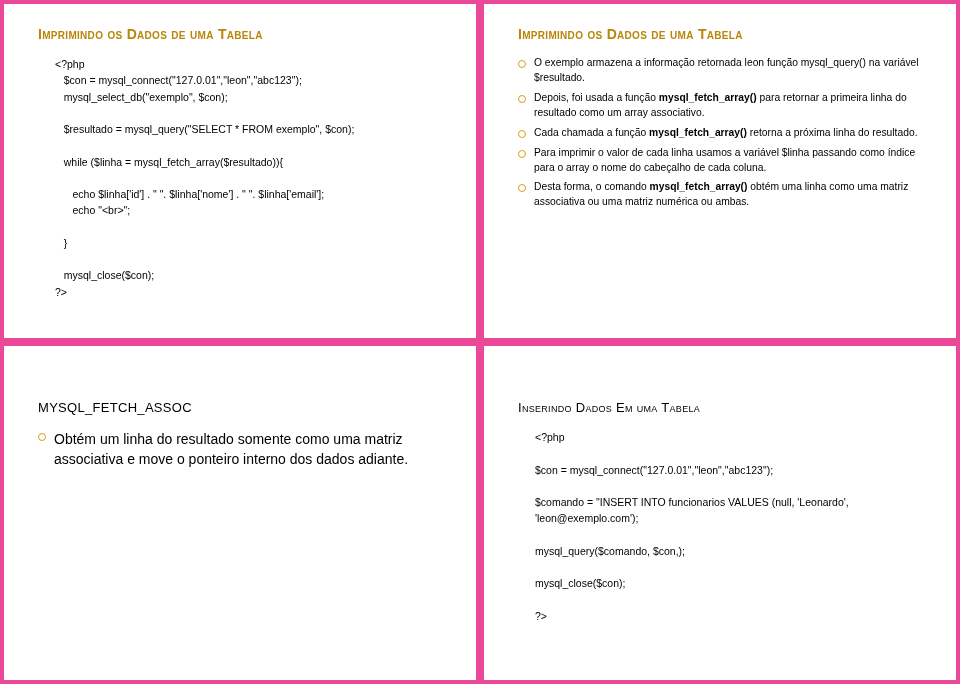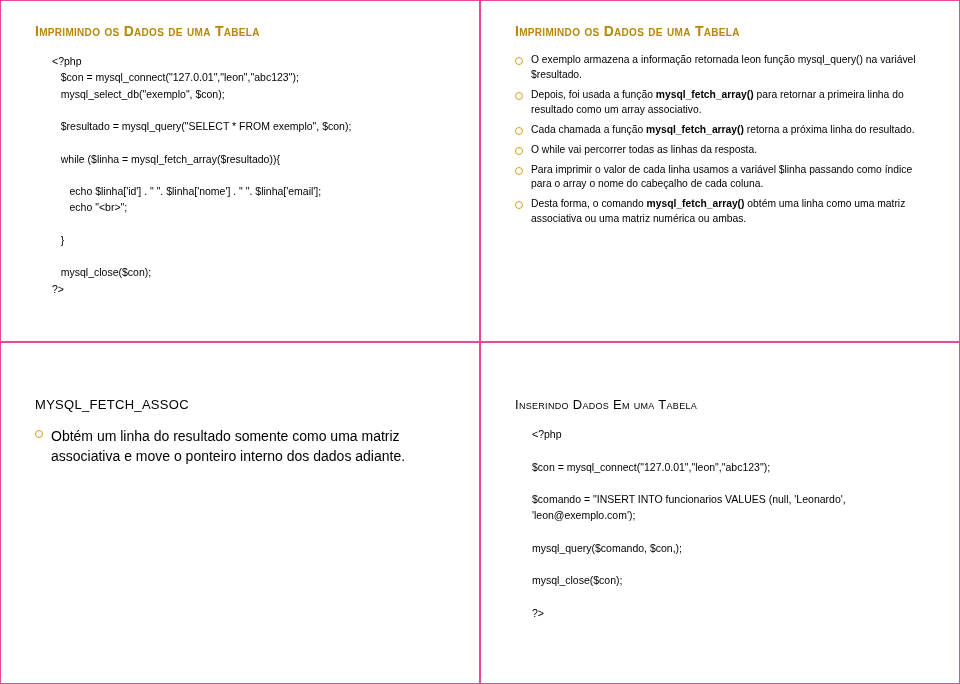--- a/index.html
+++ b/index.html
@@ -13,21 +13,21 @@
     overflow: hidden;
   }
   .grid {
     display: grid;
     grid-template-columns: 1fr 1fr;
     grid-template-rows: 1fr 1fr;
     width: 960px;
     height: 684px;
   }
   .cell {
-    border: 1px solid #ec4899;
+    border: 4px solid #ec4899;
     padding: 22px 26px 18px 34px;
     position: relative;
     overflow: hidden;
   }
   .title {
     color: #b8860b;
     font-variant: small-caps;
     font-size: 14px;
     font-weight: bold;
     letter-spacing: 0.3px;
@@ -98,21 +98,20 @@
    mysql_close($con);
 ?&gt;</div>
   </div>
 
   <div class="cell">
     <h2 class="title">Imprimindo os Dados de uma Tabela</h2>
     <ul class="bullets">
       <li>O exemplo armazena a informação retornada leon função mysql_query() na variável $resultado.</li>
       <li>Depois, foi usada a função <span class="bold">mysql_fetch_array()</span> para retornar a primeira linha do resultado como um array associativo.</li>
       <li>Cada chamada a função <span class="bold">mysql_fetch_array()</span> retorna a próxima linha do resultado.</li>
-      <li>O while vai percorrer todas as linhas da resposta.</li>
       <li>Para imprimir o valor de cada linha usamos a variável $linha passando como índice para o  array o nome do cabeçalho de cada coluna.</li>
       <li>Desta forma, o comando <span class="bold">mysql_fetch_array()</span> obtém uma linha como uma matriz associativa ou uma matriz numérica ou ambas.</li>
     </ul>
   </div>
 
   <div class="cell">
     <div style="height:32px"></div>
     <h2 class="title-sub">MYSQL_FETCH_ASSOC</h2>
     <ul class="bullets">
       <li style="font-size:14px;">Obtém um linha do resultado somente como uma matriz associativa e move o ponteiro interno dos dados adiante.</li>

